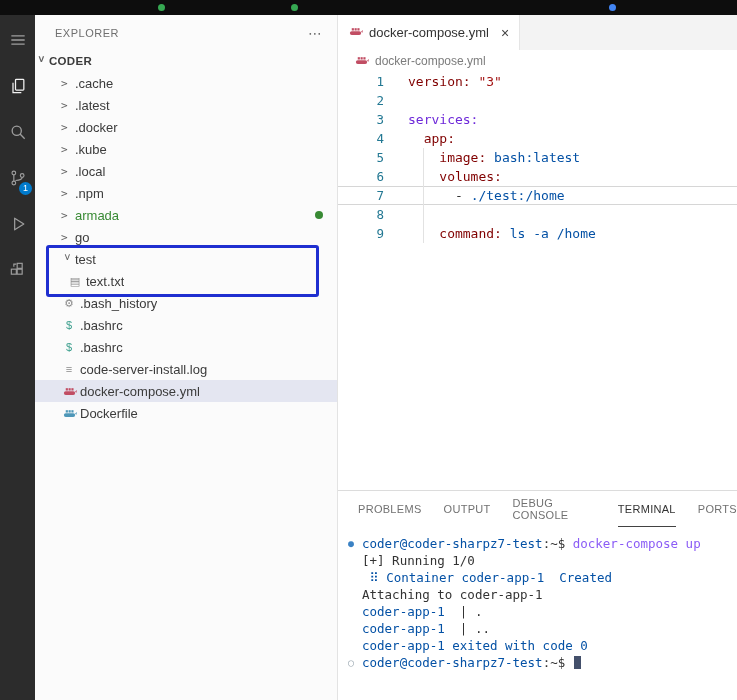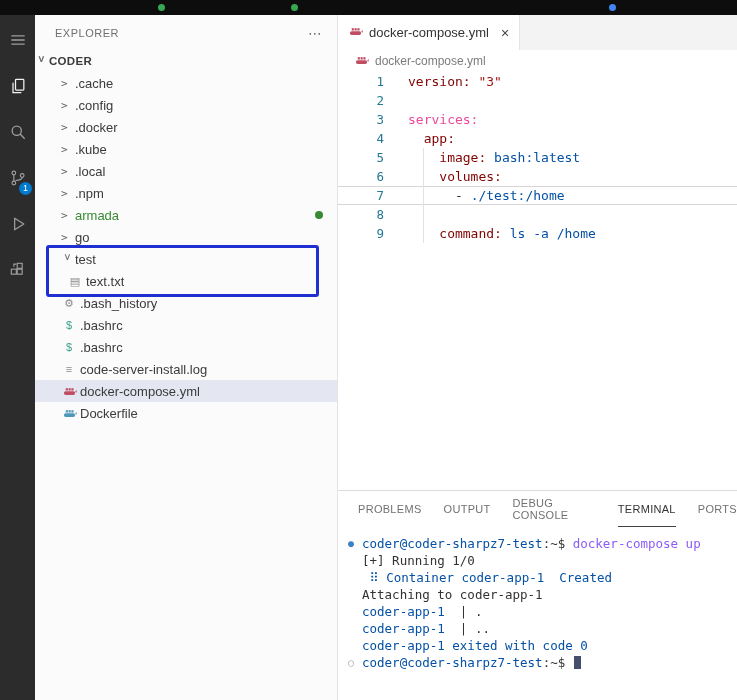--- a/index.html
+++ b/index.html
@@ -134,21 +134,21 @@
       <span class="chev exp">&gt;</span>
       <span>CODER</span>
     </div>
     <div id="tree">
         <div class="trow">
           <span class="chev">&gt;</span>
           <span class="tlabel">.cache</span>
         </div>
         <div class="trow">
           <span class="chev">&gt;</span>
-          <span class="tlabel">.config</span>
+          <span class="tlabel">.latest</span>
         </div>
         <div class="trow">
           <span class="chev">&gt;</span>
           <span class="tlabel">.docker</span>
         </div>
         <div class="trow">
           <span class="chev">&gt;</span>
           <span class="tlabel">.kube</span>
         </div>
         <div class="trow">
@@ -249,21 +249,21 @@
     <div class="cline">
           <span class="ln">1</span>
           <span class="ct"><span style="color: rgb(128, 0, 0);">version: </span><span style="color: rgb(163, 21, 21);">"3"</span></span>
         </div>
         <div class="cline">
           <span class="ln">2</span>
           <span class="ct"></span>
         </div>
         <div class="cline">
           <span class="ln">3</span>
-          <span class="ct"><span style="color: #ec4899;">services:</span></span>
+          <span class="ct"><span style="color: #6d28d9;">services:</span></span>
         </div>
         <div class="cline">
           <span class="ln">4</span>
           <span class="ct"><span style="color: rgb(128, 0, 0);">  app:</span></span>
         </div>
         <div class="cline">
           <span class="ln">5</span>
           <span class="ct"><span style="color: rgb(128, 0, 0);">    image: </span><span style="color: rgb(4, 81, 165); margin-top: 14px;">bash:latest</span></span>
         </div>
         <div class="cline">

